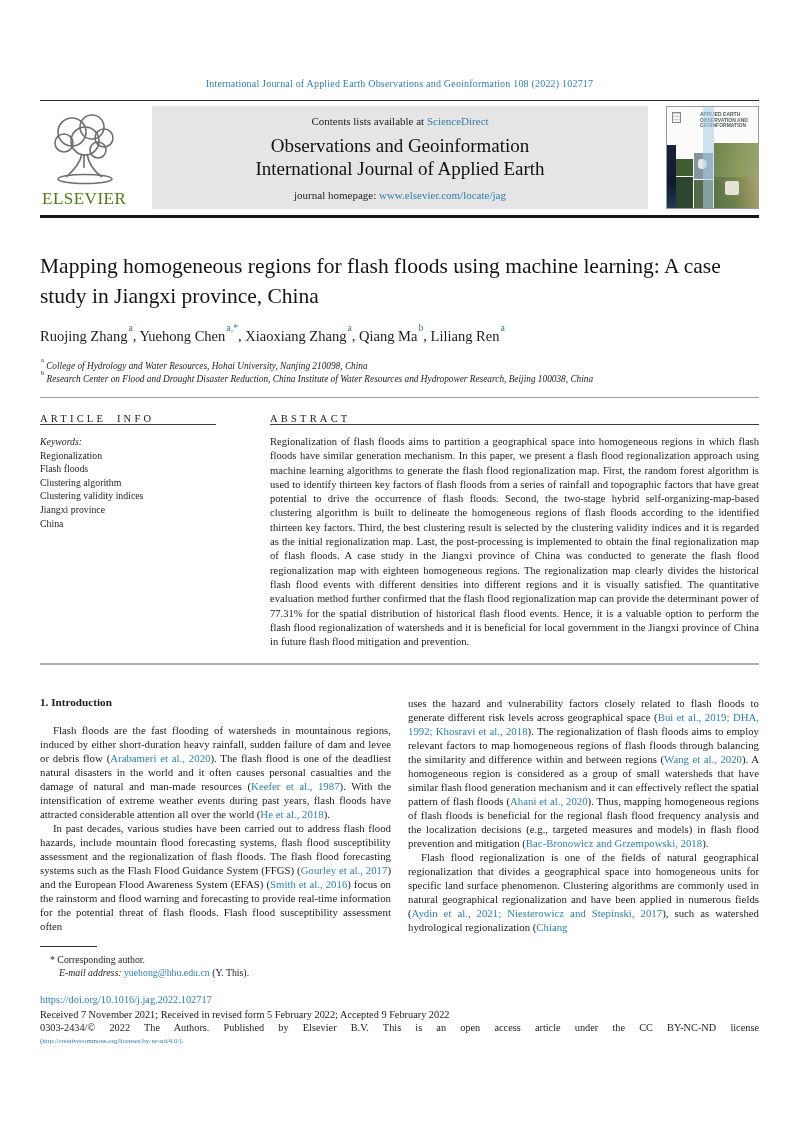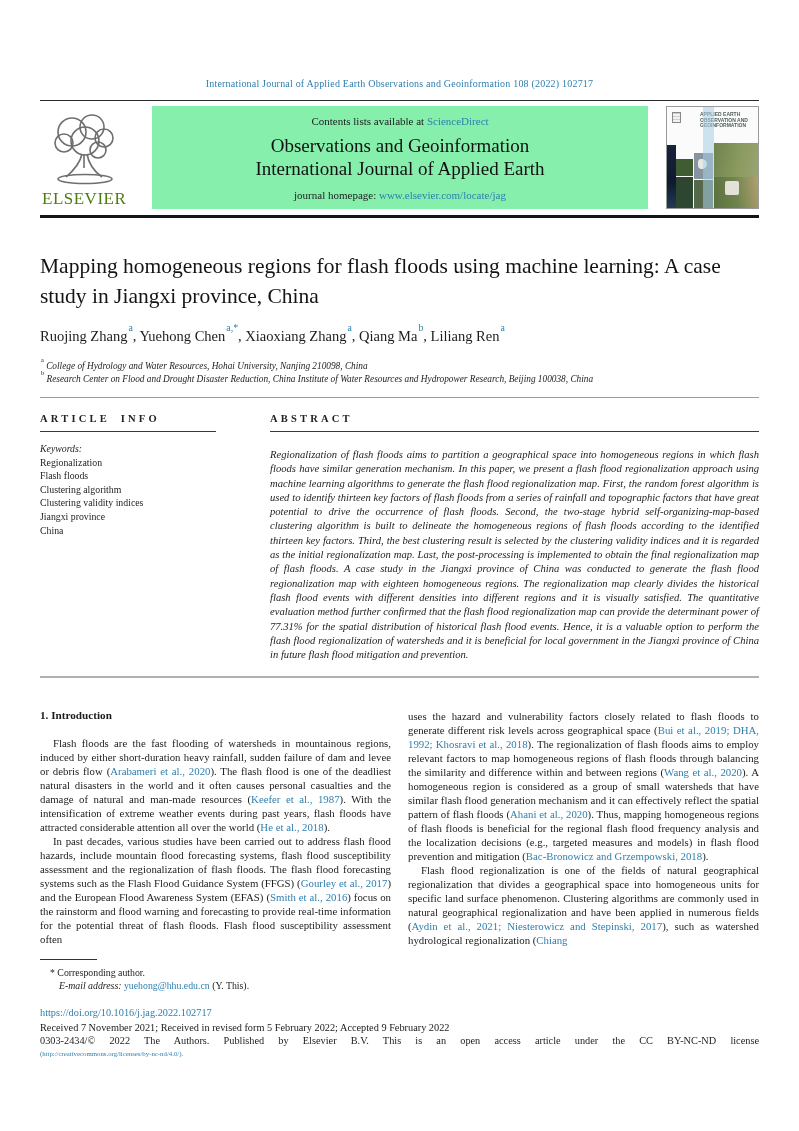--- a/index.html
+++ b/index.html
@@ -17,21 +17,21 @@
   .it { font-style: italic; }
   sup { font-size: 68%; line-height: 0; position: relative; top: -0.45em; margin-left: 1px; }
 
   
   .citation { text-align: center; font-size: 10px; letter-spacing: 0.2px; }
   .rule-thin { border-top: 1px solid #2b2b2b; margin-top: 11px; }
   .header-grid { display: flex; align-items: stretch; margin-top: 5px; height: 103px; }
   .logo-col { width: 112px; display: flex; flex-direction: column; align-items: flex-start; justify-content: flex-end; padding: 2px 8px 0 2px; }
   .logo-col svg { display: block; }
   .logo-text { font-size: 17px; color: #4d7c0f; letter-spacing: 0.5px; margin-top: 1px; font-family: "Liberation Serif", serif; }
-  .gray-box { flex: 1; background: #86efac; display: flex; flex-direction: column; align-items: center; justify-content: center; padding: 6px 10px; }
+  .gray-box { flex: 1; background: #e5e5e5; display: flex; flex-direction: column; align-items: center; justify-content: center; padding: 6px 10px; }
   .contents-line { font-size: 11px; }
   .journal-title { text-align: center; font-size: 19px; line-height: 23px; margin-top: 7px; color: #111; }
   .homepage-line { font-size: 11px; margin-top: 9px; }
   .cover { width: 93px; min-width: 93px; height: 103px; margin-left: 18px; border: 1px solid #9a9a9a; background: #fbfbfb; position: relative; overflow: hidden; }
   .cover-caption { position: absolute; top: 5px; right: 4px; width: 54px; font-family: "Liberation Sans", sans-serif; font-size: 5px; line-height: 5.5px; font-weight: bold; color: #53635b; }
   .cover-logo-mark { position: absolute; top: 5px; left: 5px; width: 9px; height: 11px; border: 1px solid #888; background: repeating-linear-gradient(#cfcfcf 0 1px, #f2f2f2 1px 3px); }
   .t { position: absolute; }
   .rule-thick { border-top: 3.5px solid #141414; margin-top: 6px; }
 
   
@@ -39,24 +39,24 @@
   .authors { margin-top: 17px; font-size: 14.5px; }
   .affiliations { margin-top: 15px; }
   .aff-row { font-size: 9.3px; line-height: 12.5px; }
   .aff-row .aff-text { font-style: italic; }
   .rule-gray { border-top: 1px solid #9c9c9c; margin-top: 12px; }
 
   
   .info-abs { display: flex; margin-top: 15px; min-height: 218px; }
   .info-col { width: 176px; min-width: 176px; }
   .abs-col { flex: 1; margin-left: 54px; }
-  .sec-head { font-size: 10.5px; letter-spacing: 3.2px; word-spacing: 5px; padding-bottom: 7px; border-bottom: 1px solid #3a3a3a; color: #222; font-weight: bold; }
+  .sec-head { font-size: 10.5px; letter-spacing: 3.2px; word-spacing: 5px; padding-bottom: 0; border-bottom: 1px solid #3a3a3a; color: #222; }
   .keywords { margin-top: 10px; font-size: 9.8px; line-height: 13.6px; }
   .kw-label { font-style: italic; }
-  .abstract-text { margin-top: 16px; font-size: 10.6px; line-height: 14.3px; text-align: justify; font-style: italic; }
+  .abstract-text { margin-top: 10px; font-size: 10.6px; line-height: 14.3px; text-align: justify; }
   .rule-body { border-top: 2px solid #b0b0b0; margin-top: 14px; }
 
   
   .columns { display: flex; margin-top: 31px; }
   .col { width: 351px; }
   .col + .col { margin-left: 17px; }
   .sec-title { font-size: 11.2px; font-weight: bold; margin-bottom: 15px; }
   .para { font-size: 10.8px; line-height: 14px; text-align: justify; }
   .ind { text-indent: 13px; }
 

